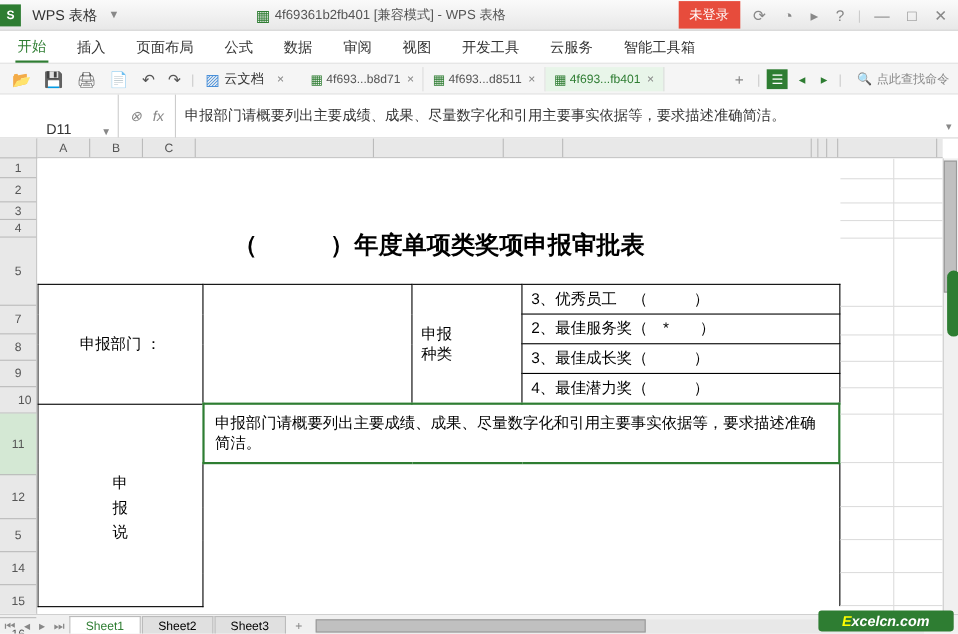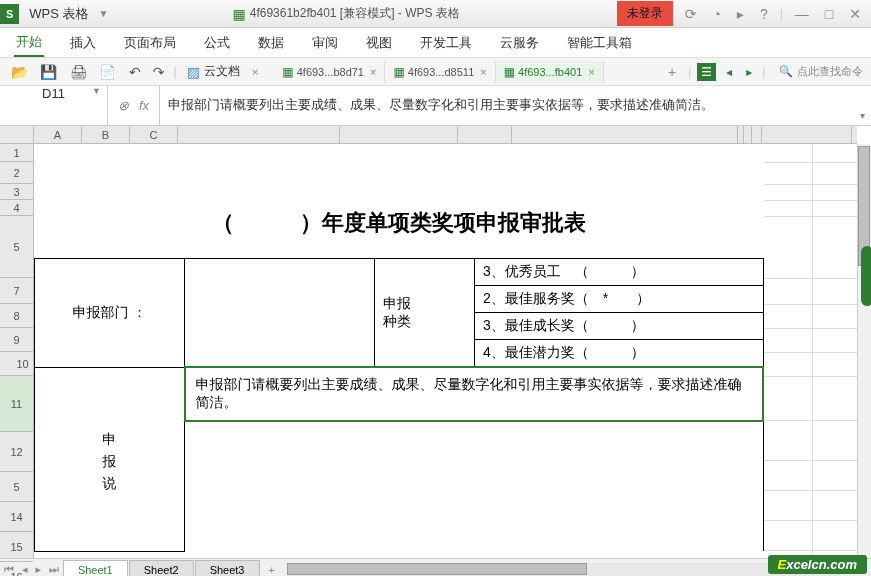--- a/index.html
+++ b/index.html
@@ -5,21 +5,21 @@
     * { box-sizing: border-box; margin: 0; padding: 0; font-family: "Microsoft YaHei", Arial, sans-serif; }
     body { width: 871px; height: 576px; background: #f0f0f0; position: relative; overflow: hidden; font-size: 12px; }
     
     .title-bar { height: 28px; background: linear-gradient(#fafafa, #e8e8e8); display: flex; align-items: center; border-bottom: 1px solid #ccc; }
     .app-badge { background: #2e7d32; color: #fff; padding: 4px 6px; font-size: 11px; font-weight: bold; margin-right: 4px; }
     .app-name { font-size: 13px; color: #333; padding: 0 6px; }
     .title-dropdown { color: #888; font-size: 10px; padding: 0 4px; cursor: pointer; }
     .title-doc { display: flex; align-items: center; margin-left: 120px; font-size: 12px; color: #555; }
     .doc-icon { color: #2e7d32; margin-right: 4px; font-size: 14px; }
     .title-right { margin-left: auto; display: flex; align-items: center; gap: 8px; padding-right: 6px; }
-    .login-btn { background: #e74c3c; color: #0f172a; padding: 4px 10px; font-size: 12px; }
+    .login-btn { background: #e74c3c; color: #ffffff; padding: 4px 10px; font-size: 12px; }
     .title-icon { color: #888; font-size: 14px; cursor: pointer; padding: 2px 4px; }
     
     .menu-bar { height: 30px; background: #fff; display: flex; align-items: center; padding: 0 14px; gap: 24px; border-bottom: 1px solid #ddd; font-size: 13px; }
     .menu-item { color: #333; cursor: pointer; padding: 4px 2px; }
     .menu-item.active { color: #2e7d32; border-bottom: 2px solid #2e7d32; }
     
     .toolbar { height: 28px; background: #f5f5f5; display: flex; align-items: center; padding: 0 8px; gap: 6px; border-bottom: 1px solid #ddd; }
     .tool-icon { font-size: 14px; cursor: pointer; padding: 2px 3px; color: #555; }
     .tool-sep { color: #ccc; }
     .cloud-doc { display: flex; align-items: center; gap: 4px; font-size: 12px; color: #333; cursor: pointer; margin-left: 4px; }
@@ -27,21 +27,21 @@
     .file-tabs { display: flex; align-items: center; margin-left: 10px; gap: 0; flex: 1; }
     .file-tab { display: flex; align-items: center; padding: 4px 8px; font-size: 11px; color: #555; border-right: 1px solid #ddd; cursor: pointer; }
     .file-tab.active { background: #e8f5e9; color: #2e7d32; }
     .file-tab .doc-icon { font-size: 12px; margin-right: 3px; }
     .tab-close { margin-left: 6px; color: #888; font-size: 11px; cursor: pointer; }
     .tab-add { color: #888; padding: 0 6px; cursor: pointer; font-size: 14px; }
     .tab-nav { color: #2e7d32; padding: 0 4px; cursor: pointer; }
     .search-cmd { display: flex; align-items: center; gap: 4px; color: #888; font-size: 11px; margin-left: 8px; cursor: pointer; }
     
     .formula-bar { height: 40px; background: #fff; display: flex; border-bottom: 1px solid #ccc; }
-    .name-box { width: 108px; display: flex; align-items: flex-start; justify-content: center; border-right: 1px solid #ccc; font-size: 13px; color: #333; position: relative; }
+    .name-box { width: 108px; display: flex; align-items: flex-end; justify-content: center; border-right: 1px solid #ccc; font-size: 13px; color: #333; position: relative; }
     .name-box .dd { position: absolute; right: 6px; color: #888; font-size: 9px; }
     .fx-controls { display: flex; align-items: center; padding: 0 10px; gap: 10px; border-right: 1px solid #ccc; }
     .fx-icon { color: #888; cursor: pointer; font-size: 13px; font-style: italic; }
     .formula-input { flex: 1; padding: 4px 8px; font-size: 13px; color: #333; line-height: 1.4; display: flex; align-items: center; position: relative; }
     .formula-expand { position: absolute; right: 6px; bottom: 2px; color: #888; font-size: 10px; cursor: pointer; }
     
     .sheet-area { position: relative; height: 432px; background: #fff; display: flex; }
     .col-headers { position: absolute; top: 0; left: 34px; right: 14px; height: 18px; display: flex; background: #e8e8e8; border-bottom: 1px solid #bbb; }
     .col-h { border-right: 1px solid #bbb; text-align: center; font-size: 11px; color: #555; line-height: 18px; }
     .row-headers { width: 34px; background: #e8e8e8; border-right: 1px solid #bbb; padding-top: 18px; }
@@ -73,21 +73,21 @@
     .vscroll-pill { position: absolute; right: -2px; top: 120px; width: 12px; height: 60px; background: #2e7d32; border-radius: 6px; }
     
     .sheet-tabs { height: 22px; background: #f0f0f0; display: flex; align-items: center; border-top: 1px solid #ccc; font-size: 11px; }
     .st-nav { padding: 0 4px; color: #888; cursor: pointer; }
     .sheet-tab { padding: 3px 14px; background: #e0e0e0; border: 1px solid #bbb; border-bottom: none; margin-right: 1px; cursor: pointer; }
     .sheet-tab.active { background: #fff; color: #2e7d32; }
     .st-add { padding: 0 8px; color: #888; cursor: pointer; }
     .hscroll { flex: 1; height: 14px; background: #e8e8e8; margin: 0 4px; position: relative; }
     .hscroll-thumb { background: #c0c0c0; border: 1px solid #999; height: 12px; width: 300px; position: absolute; left: 0; }
     
-    .watermark { position: absolute; bottom: 2px; right: 4px; background: #2e7d32; color: #fff; font-size: 13px; font-style: italic; font-weight: bold; padding: 2px 10px; border-radius: 3px; z-index: 100; }
+    .watermark { position: absolute; bottom: 2px; right: 4px; background: #2e7d32; color: #fff; font-size: 13px; font-style: italic; font-weight: bold; padding: 2px 22px; border-radius: 3px; z-index: 100; }
     .watermark .e { color: #ff0; }
   </style>
 </head>
 <body>
 
 <div class="title-bar">
   <span class="app-badge">S</span>
   <span class="app-name">WPS 表格</span>
   <span class="title-dropdown">▼</span>
   <div class="title-doc">

